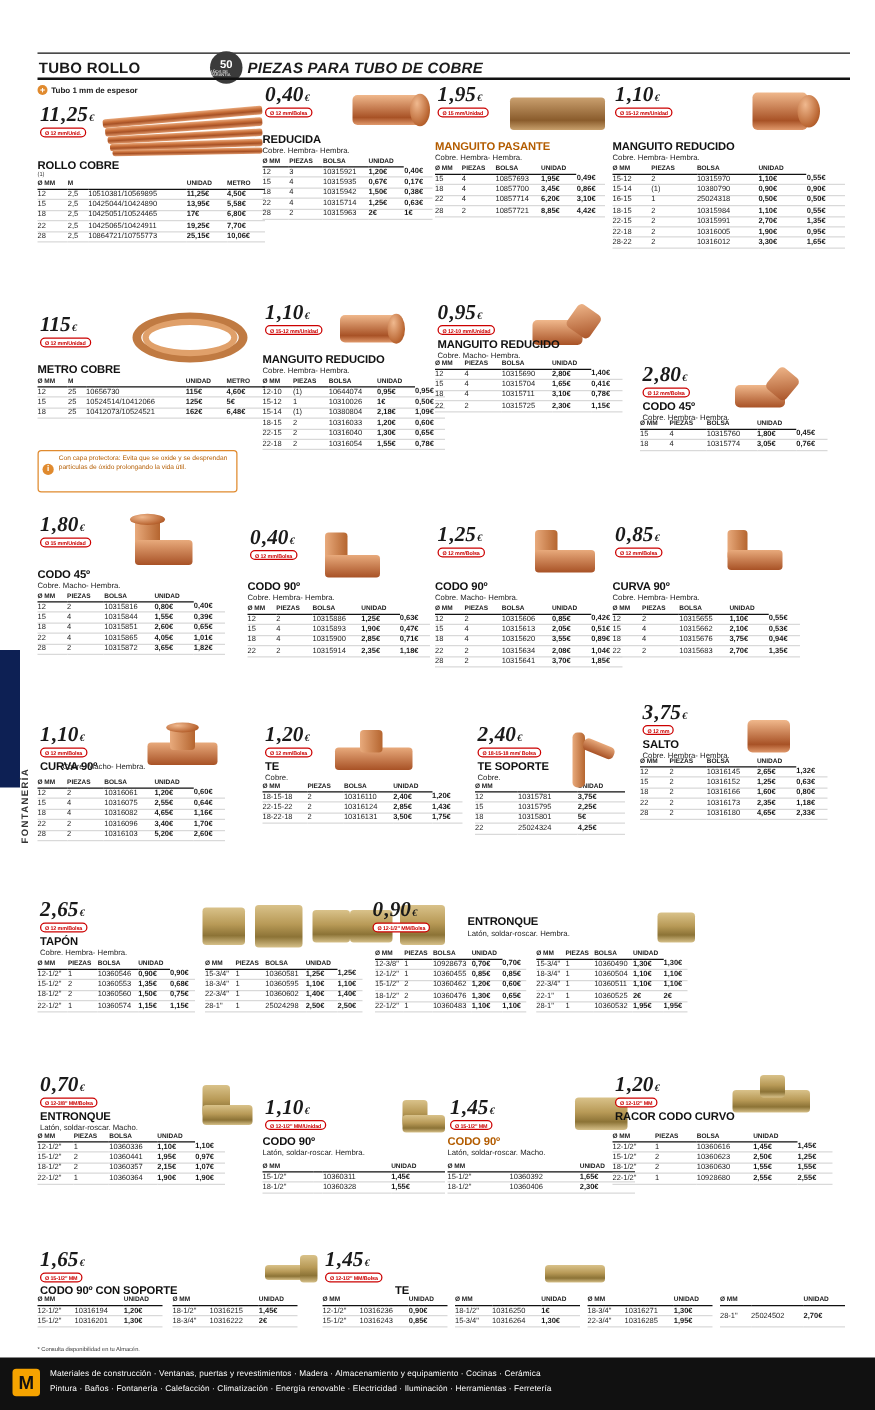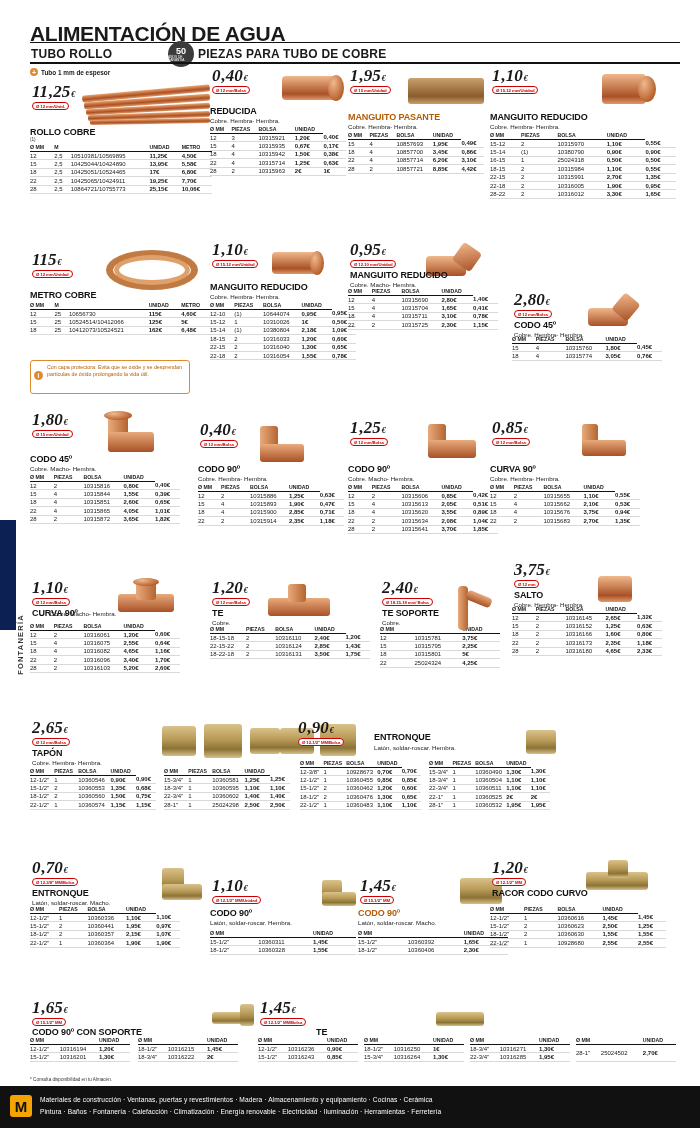--- a/index.html
+++ b/index.html
@@ -33,21 +33,21 @@
   .hdr-title {
     position:absolute; left:30px; top:22px;
     font-size:21px; font-weight:bold; letter-spacing:-0.3px;
   }
   .hdr-sub-l {
     position:absolute; left:31px; top:47px;
     font-size:12px; font-weight:bold; letter-spacing:0.2px;
   }
   .hdr-sub-r {
     position:absolute; left:198px; top:47px;
-    font-size:12px; font-weight:bold; letter-spacing:0.2px;
+    font-size:12px; font-weight:bold; letter-spacing:0.2px;font-style:italic;
   }
   .hdr-rule {
     position:absolute; left:30px; top:42px; width:650px; height:1px; background:#111;
   }
   .hdr-rule2 {
     position:absolute; left:30px; top:62px; width:650px; height:1.5px; background:#111;
   }
   .badge30 {
     position:absolute; left:168px; top:41px; width:26px; height:26px; border-radius:50%;
     background:#3b3b3b; color:#fff; font-size:9px; font-weight:bold;
@@ -126,21 +126,20 @@
 </style>
 </head>
 <body>
 
 <div class="page">
 
   <div class="spine"></div>
   <div class="spine-block"></div>
   <div class="spine-text">FONTANERÍA</div>
 
-  <div class="hdr-title">ALIMENTACIÓN DE AGUA</div>
   <div class="hdr-rule"></div>
   <div class="hdr-sub-l">TUBO ROLLO</div>
   <div class="hdr-sub-r">PIEZAS PARA TUBO DE COBRE</div>
   <div class="badge30">
     <span>50</span>
     <small>AÑOS DE GARANTÍA</small>
   </div>
   <div class="hdr-rule2"></div>
 
   <div class="blk" style="left:30px; top:68px; width:182px;">

